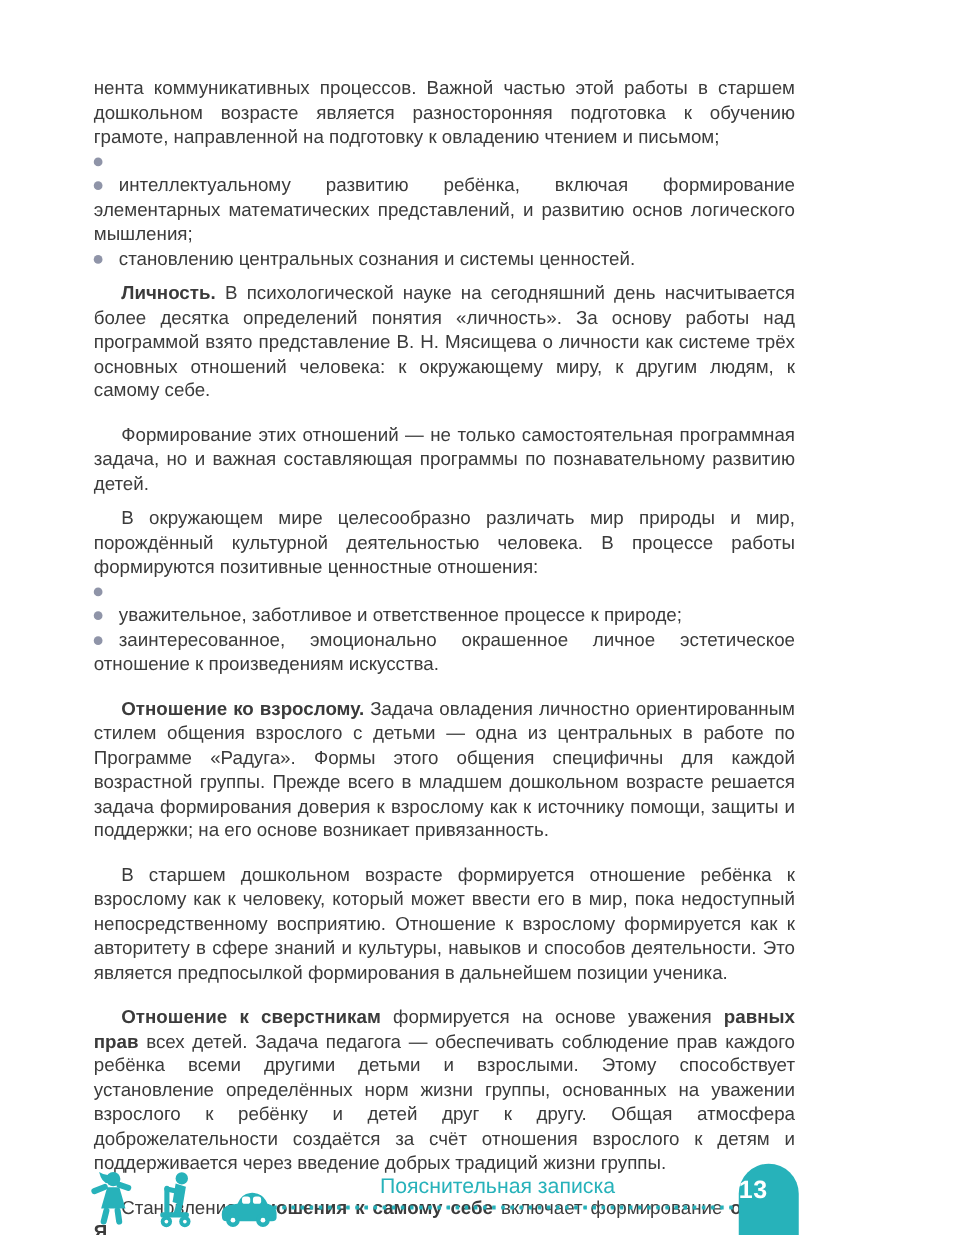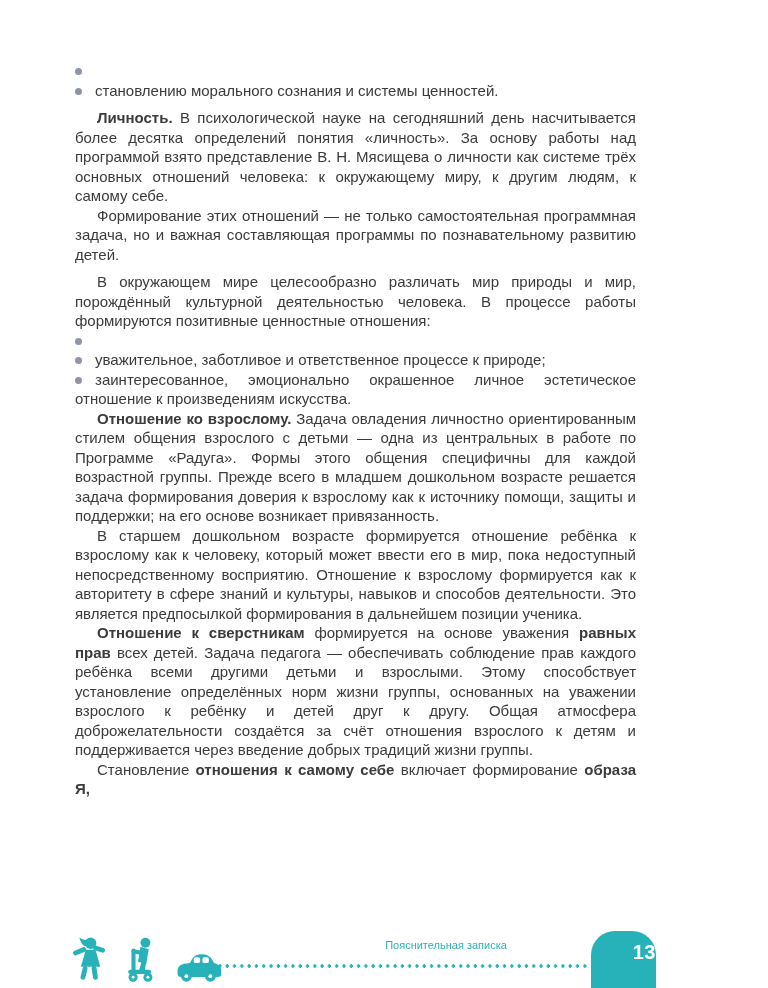--- a/index.html
+++ b/index.html
@@ -7,58 +7,60 @@
     width:768px;height:988px;position:relative;overflow:hidden;
     background:#ffffff;
     font-family:"Liberation Sans", sans-serif;
   }
   .text-block{
     position:absolute;left:75px;top:61px;width:561px;
     font-size:15px;line-height:19.5px;color:#3b3b3b;
     text-align:justify;
   }
   .para{margin:0;}
-  .para.indent{text-indent:22px;}
+  .para.indent{text-indent:22px;margin-top:16px;}
   .para.gap{margin-top:8px;}
   .b{font-weight:bold;}
   .i{}
   .dot{
     display:inline-block;width:7px;height:7px;border-radius:50%;
     background:#8f94a8;margin-right:13px;transform:translateY(-1px);
   }
   .footer-icons{
     position:absolute;left:71px;top:933px;height:50px;
     display:flex;align-items:flex-end;gap:17px;
   }
   .footer-icons svg{display:block;fill:#27b2ba;}
   .dotted-leader{
     position:absolute;left:217px;top:962px;width:371px;height:8px;
     background-image:radial-gradient(circle 1.7px at 3px 4px,#27b2ba 1.6px,rgba(0,0,0,0) 1.8px);
     background-size:7.3px 8px;background-repeat:repeat-x;
   }
   .footer-label{
-    position:absolute;left:320px;top:939px;width:252px;
-    text-align:center;font-size:11px;color:#27b2ba;
+    position:absolute;left:304px;top:939px;width:252px;
+    text-align:left;font-size:17px;color:#27b2ba;
   }
   .page-tab{
     position:absolute;left:591px;top:931px;width:48px;height:57px;
     background:#27b2ba;border-radius:24px 24px 0 0;
-    display:flex;justify-content:flex-end;padding-left:17px;
+    display:flex;justify-content:flex-start;
   }
   .page-tab .num{
     margin-top:10px;color:#ffffff;font-weight:bold;font-size:20px;
     letter-spacing:0.5px;
   }
 </style>
 </head>
 <body>
 
 <div class="text-block">
+    <p class="para"><span>нента коммуникативных процессов. Важной частью этой работы в старшем дошкольном возрасте является разносторонняя подготовка к обучению грамоте, направленной на подготовку к овладению чтением и письмом;</span></p>
     <p class="para"><span class="dot"></span></p>
-    <p class="para"><span class="dot"></span><span>становлению морального сознания и системы ценностей.</span></p>
+    <p class="para"><span class="dot"></span><span>интеллектуальному развитию ребёнка, включая формирование элементарных математических представлений, и развитию основ логического мышления;</span></p>
+    <p class="para"><span class="dot"></span><span>становлению центральных сознания и системы ценностей.</span></p>
     <p class="para indent gap"><span class="b">Личность. </span><span>В психологической науке на сегодняшний день насчитывается более десятка определений понятия «личность». За основу работы над программой взято представление В. Н. Мясищева о личности как системе трёх основных отношений человека: к окружающему миру, к другим людям, к самому себе.</span></p>
     <p class="para indent"><span>Формирование этих отношений — не только самостоятельная программная задача, но и важная составляющая программы по познавательному развитию детей.</span></p>
     <p class="para indent gap"><span>В окружающем мире целесообразно различать мир природы и мир, порождённый культурной деятельностью человека. В процессе работы формируются позитивные ценностные отношения:</span></p>
     <p class="para"><span class="dot"></span></p>
     <p class="para"><span class="dot"></span><span>уважительное, заботливое и ответственное процессе к природе;</span></p>
     <p class="para"><span class="dot"></span><span>заинтересованное, эмоционально окрашенное личное эстетическое отношение к произведениям искусства.</span></p>
     <p class="para indent"><span class="b">Отношение ко взрослому. </span><span>Задача овладения личностно ориентированным стилем общения взрослого с детьми — одна из центральных в работе по Программе «Радуга». Формы этого общения специфичны для каждой возрастной группы. Прежде всего в младшем дошкольном возрасте решается задача формирования </span><span class="i">доверия к взрослому</span><span> как к источнику помощи, защиты и поддержки; на его основе возникает </span><span class="i">привязанность</span><span>.</span></p>
     <p class="para indent"><span>В старшем дошкольном возрасте формируется отношение ребёнка к взрослому как к человеку, который может ввести его в мир, пока недоступный непосредственному восприятию. Отношение к взрослому формируется как к авторитету в сфере знаний и культуры, навыков и способов деятельности. Это является предпосылкой формирования в дальнейшем позиции ученика.</span></p>
     <p class="para indent"><span class="b">Отношение к сверстникам </span><span>формируется на основе уважения </span><span class="b">равных прав</span><span> всех детей. Задача педагога — обеспечивать соблюдение прав каждого ребёнка всеми другими детьми и взрослыми. Этому способствует установление определённых норм жизни группы, основанных на уважении взрослого к ребёнку и детей друг к другу. Общая атмосфера доброжелательности создаётся за счёт отношения взрослого к детям и поддерживается через введение добрых традиций жизни группы.</span></p>
     <p class="para indent"><span>Становление </span><span class="b">отношения к самому себе</span><span> включает формирование </span><span class="b">образа Я,</span></p>

